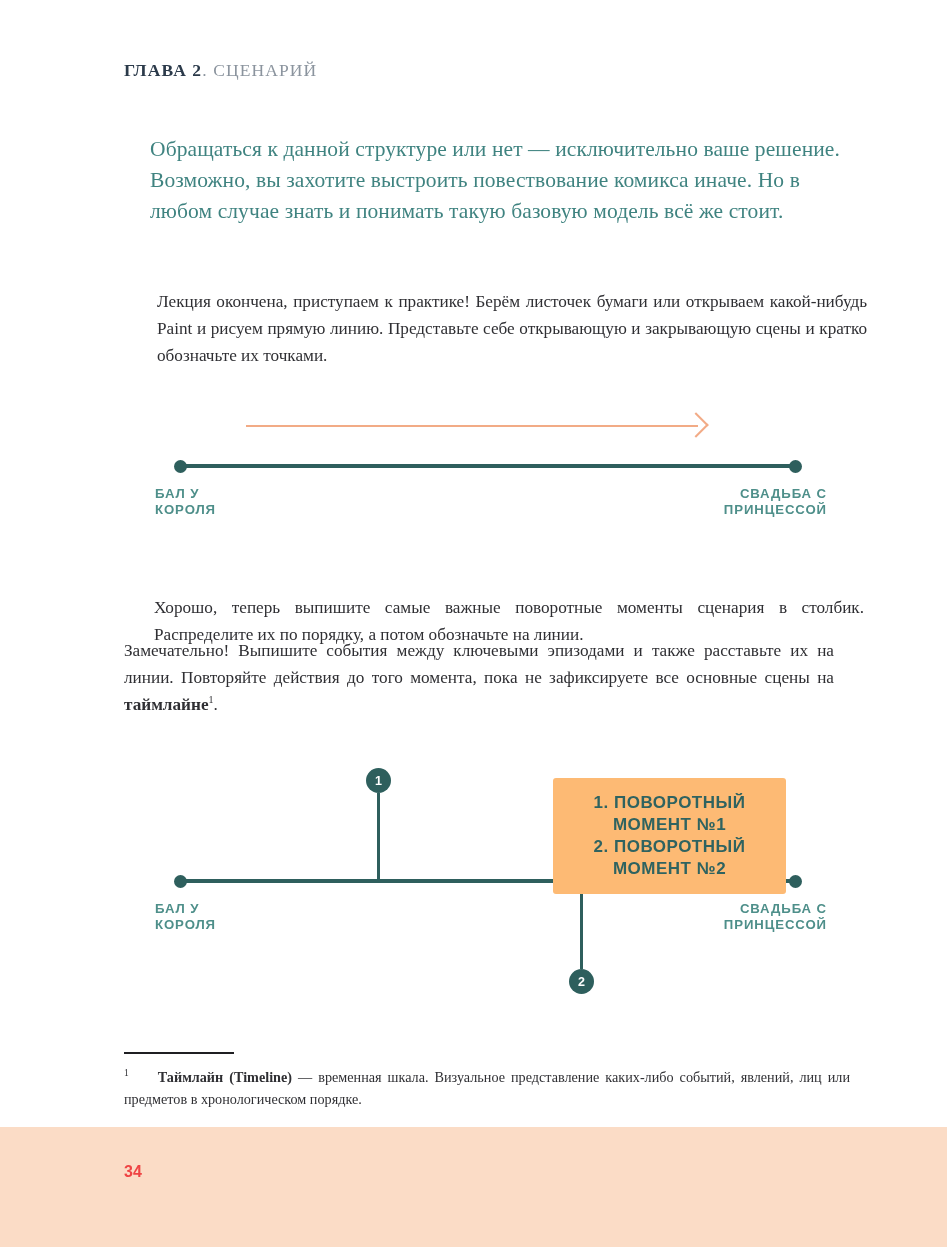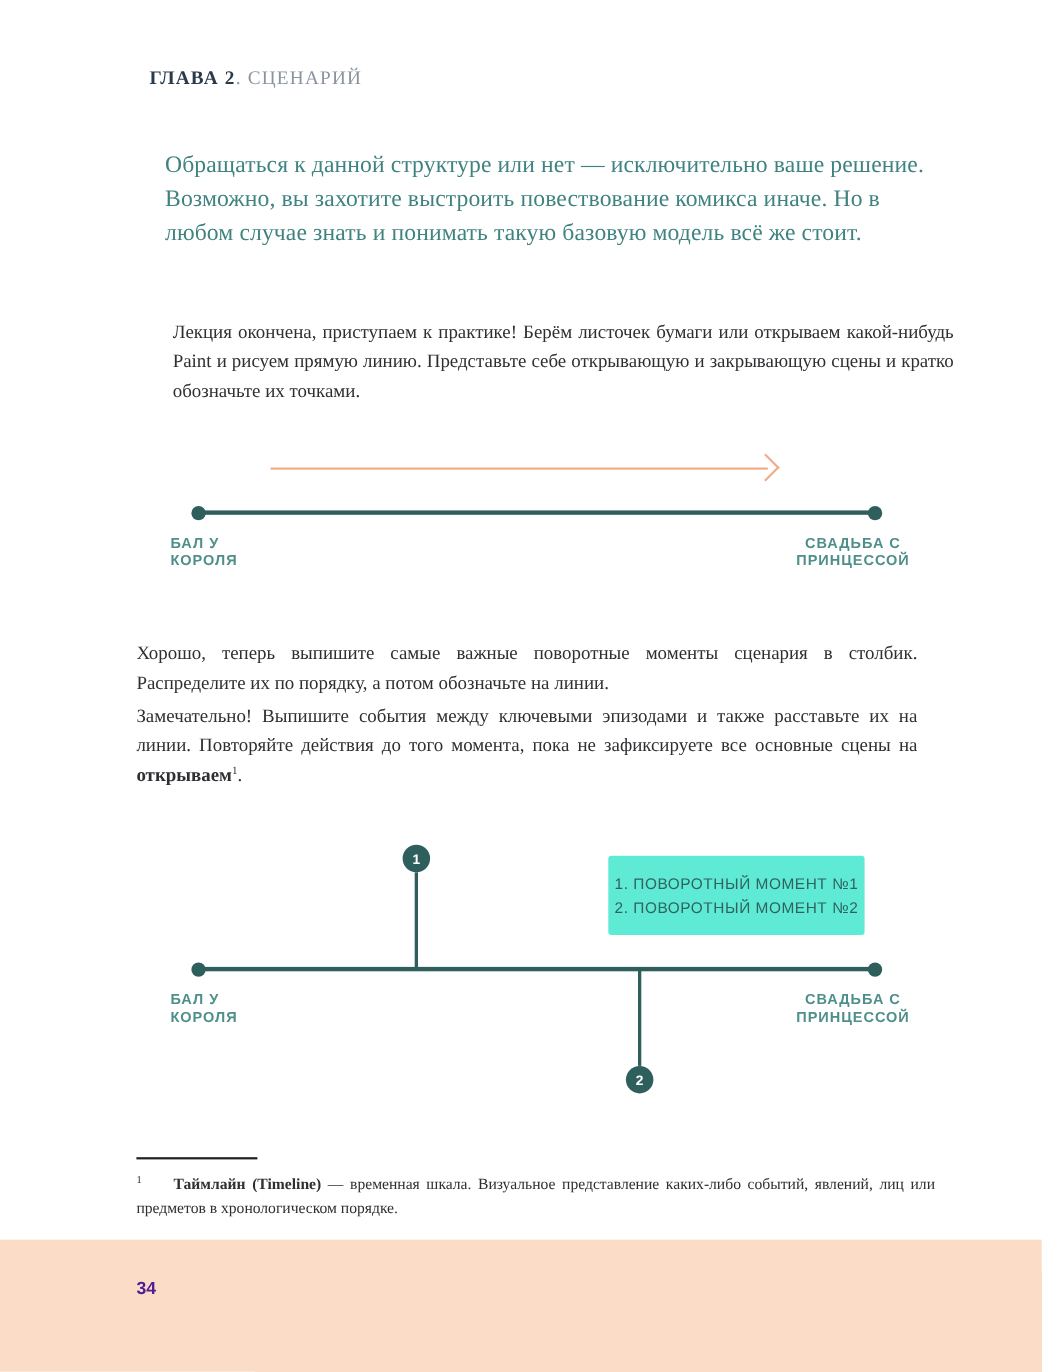--- a/index.html
+++ b/index.html
@@ -22,21 +22,20 @@
 
   
   .chapter-header {
     position: absolute;
     left: 124px;
     top: 60px;
     font-family: "Liberation Serif", serif;
     font-size: 17.5px;
     letter-spacing: 1.1px;
     white-space: nowrap;
-    margin-left: 12px;
   }
   .chapter-header .ch-bold {
     font-weight: bold;
     color: #2b3a4a;
   }
   .chapter-header .ch-light {
     font-weight: normal;
     color: #8b949e;
   }
 
@@ -58,21 +57,21 @@
     position: absolute;
     left: 124px;
     width: 710px;
     font-family: "Liberation Serif", serif;
     font-size: 17.2px;
     line-height: 27px;
     color: #2f2f33;
     text-align: justify;
   }
   .p1 { top: 288px; margin-left: 33px; }
-  .p2 { top: 580px; }
+  .p2 { top: 594px; margin-left: 30px; }
   .p3 { top: 637px; }
   .body-text b { font-weight: bold; }
   .body-text sup {
     font-size: 10px;
     vertical-align: super;
     line-height: 0;
   }
 
   
   .diagram {
@@ -103,21 +102,21 @@
     position: absolute;
     font-family: "Liberation Sans", sans-serif;
     font-weight: bold;
     font-size: 13.2px;
     line-height: 16px;
     letter-spacing: 0.9px;
     color: #4e8f8a;
     white-space: pre-line;
   }
   .tl-label.left  { left: 155px;  text-align: left; }
-  .tl-label.right { right: 120px; text-align: center; }
+  .tl-label.right { right: 120px; text-align: right; }
 
   
   .tl-arrow-line {
     position: absolute;
     left: 246px;
     top: 20px;
     width: 452px;
     height: 2px;
     background: #f2ab86;
   }
@@ -154,25 +153,25 @@
     box-sizing: border-box;
   }
 
   
   .note-box {
     position: absolute;
     left: 553px;
     top: 778px;
     width: 233px;
     padding: 14px 0 14px 0;
-    background: #5eead4;
+    background: #fdba74;
     border-radius: 3px;
     font-family: "Liberation Sans", sans-serif;
-    font-weight: normal;
-    font-size: 14px;
+    font-weight: bold;
+    font-size: 17px;
     line-height: 22px;
     letter-spacing: 0.5px;
     color: #2f6360;
     text-align: center;
     box-sizing: border-box;
   }
 
   
   .footnote-rule {
     position: absolute;
@@ -212,21 +211,21 @@
     height: 120px;
     background: #fbdcc6;
   }
   .page-number {
     position: absolute;
     left: 124px;
     top: 1163px;
     font-family: "Liberation Sans", sans-serif;
     font-weight: bold;
     font-size: 16px;
-    color: #4c1d95;
+    color: #ef4444;
   }
 </style>
 </head>
 <body>
 
 <div class="page">
 
   <div class="chapter-header">
     <span class="ch-bold">ГЛАВА 2</span><span class="ch-light">. СЦЕНАРИЙ</span>
   </div>
@@ -242,21 +241,21 @@
     <div class="tl-dot" style="left:174px; top:55px;"></div>
     <div class="tl-dot" style="left:789px; top:55px;"></div>
     <div class="tl-label left" style="top:81px;">БАЛ У
 КОРОЛЯ</div>
     <div class="tl-label right" style="top:81px;">СВАДЬБА С
 ПРИНЦЕССОЙ</div>
   </div>
 
   <div class="body-text p2">Хорошо, теперь выпишите самые важные поворотные моменты сценария в столбик. Распределите их по порядку, а потом обозначьте на линии.</div>
 
-  <div class="body-text p3"><span>Замечательно! Выпишите события между ключевыми эпизодами и также расставьте их на линии. Повторяйте действия до того момента, пока не зафиксируете все основные сцены на </span><b>открываем</b><sup>1</sup><span>.</span></div>
+  <div class="body-text p3"><span>Замечательно! Выпишите события между ключевыми эпизодами и также расставьте их на линии. Повторяйте действия до того момента, пока не зафиксируете все основные сцены на </span><b>таймлайне</b><sup>1</sup><span>.</span></div>
 
   <div class="diagram" id="diagram-2">
 
     <div class="tl-marker-stem" style="left:377px; top:38px; height:89px;"></div>
     <div class="tl-marker-circle" style="left:366px; top:13px;">1</div>
 
     <div class="tl-axis" style="top:124px;"></div>
     <div class="tl-dot" style="left:174px; top:120px;"></div>
     <div class="tl-dot" style="left:789px; top:120px;"></div>
 

